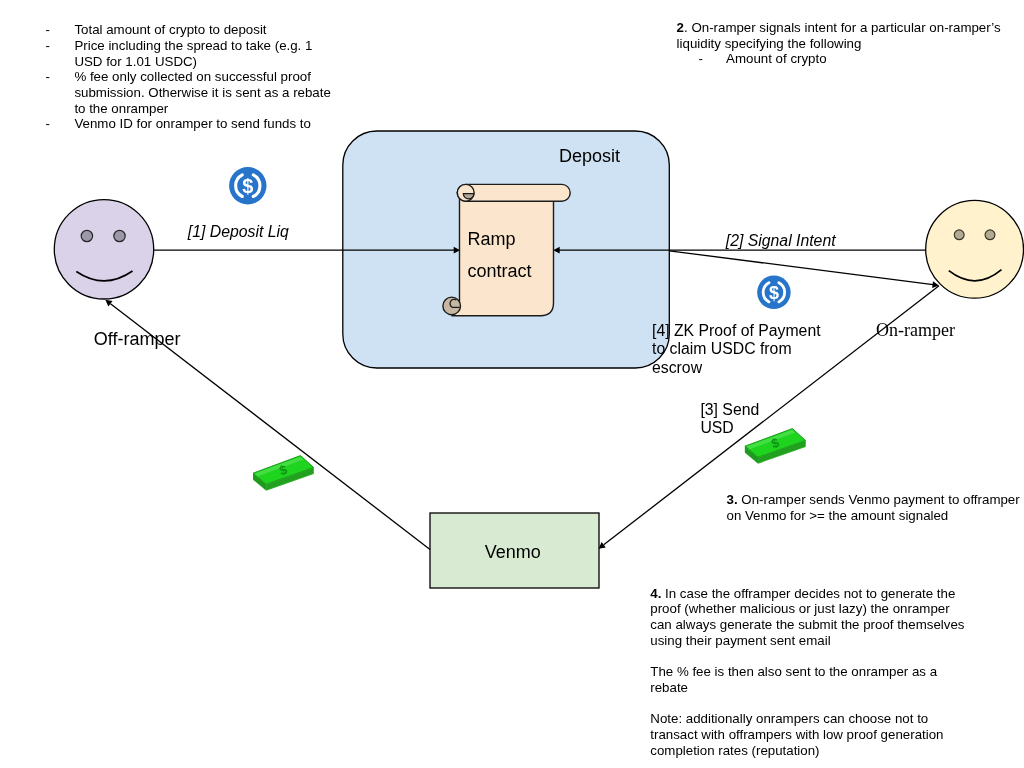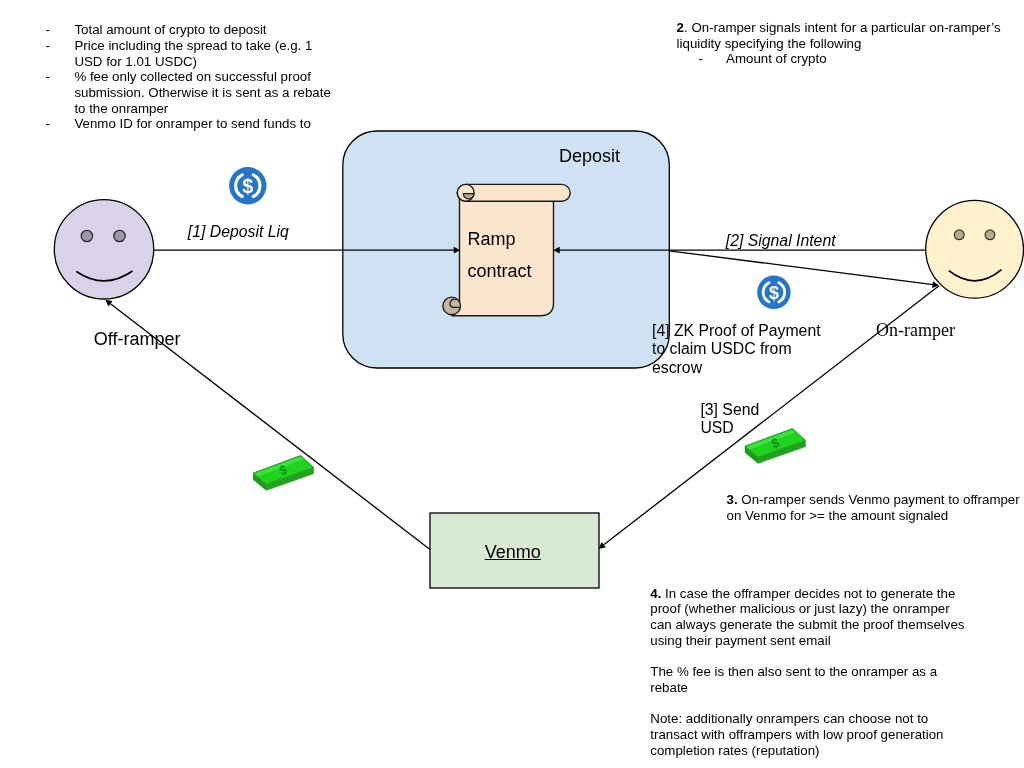--- a/index.html
+++ b/index.html
@@ -107,13 +107,13 @@
 </div>
 
 <div class="t lab" style="left:187.8px;top:222.5px;font-style:italic;">[1] Deposit Liq</div>
 <div class="t lab" style="left:725.8px;top:231.7px;font-style:italic;">[2] Signal Intent</div>
 <div class="t lab" style="left:652px;top:321.8px;">[4] ZK Proof of Payment<br>to claim USDC from<br>escrow</div>
 <div class="t lab" style="left:700.4px;top:400.9px;">[3] Send<br>USD</div>
 <div class="t big" style="left:559px;top:144.5px;">Deposit</div>
 <div class="t big" style="left:53.8px;top:328px;margin-left:40px;">Off-ramper</div>
 <div class="t big" style="left:876px;top:318.9px;font-family:Liberation Serif, serif;">On-ramper</div>
 <div class="t big" style="left:467.4px;top:223.1px;line-height:32px;">Ramp<br>contract</div>
-<div class="t big" style="left:484.8px;top:540.8px;text-decoration:underline;">Venmo</div>
+<div class="t big" style="left:484.8px;top:540.8px;">Venmo</div>
 
 </body></html>

